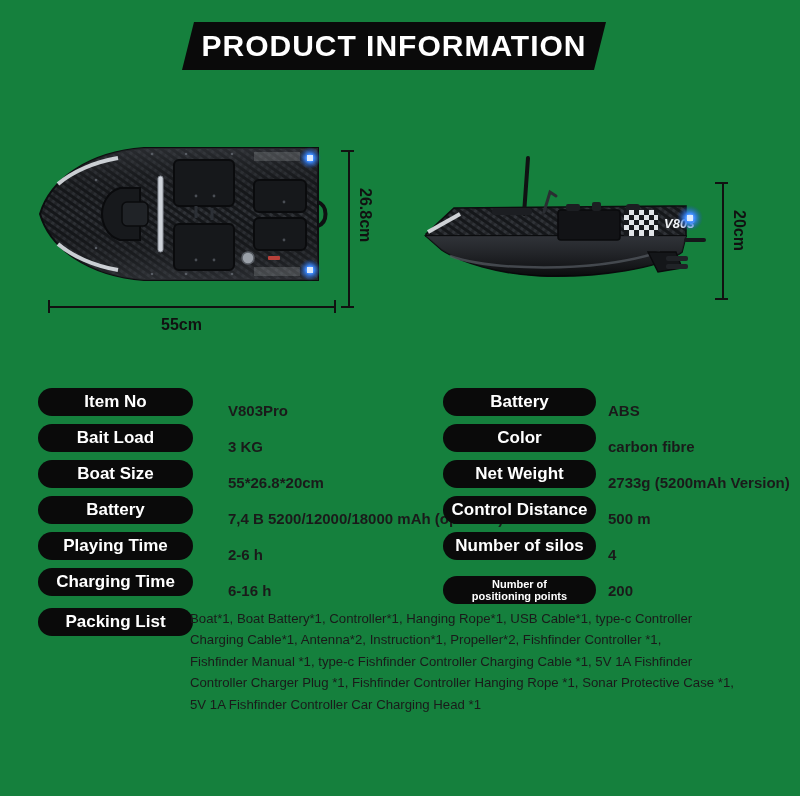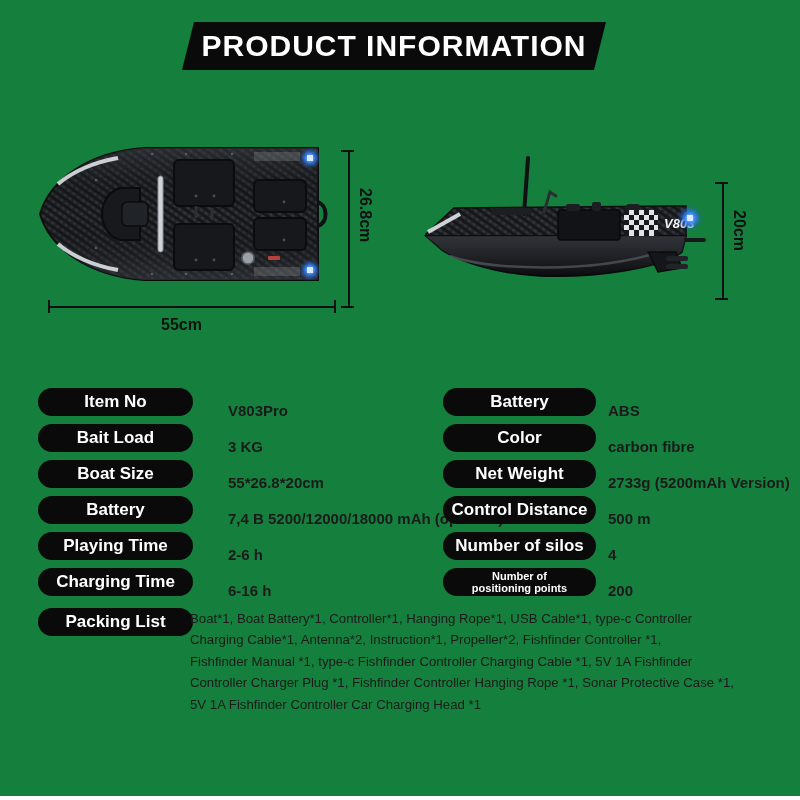--- a/index.html
+++ b/index.html
@@ -61,21 +61,21 @@
     height: 28px;
     background: #0a0a0a;
     border-radius: 14px;
     display: flex; align-items: center; justify-content: center;
     color: #fff; font-size: 17px; font-weight: bold;
     text-align: center; line-height: 1.05;
     padding: 0 6px;
   }
   .col-left  .pill { width: 155px; }
   .col-right .pill { width: 153px; }
-  .pill.two-line { font-size: 11px; line-height: 1.12; }
+  .pill.two-line { font-size: 11px; line-height: 1.12; margin-top: 8px; }
 
   .val {
     position: absolute; top: 14px;
     color: #1a1a1a; font-size: 15px; font-weight: bold;
     white-space: nowrap;
   }
   .col-left  .val { left: 190px; }
   .col-right .val { left: 165px; }
 
   

